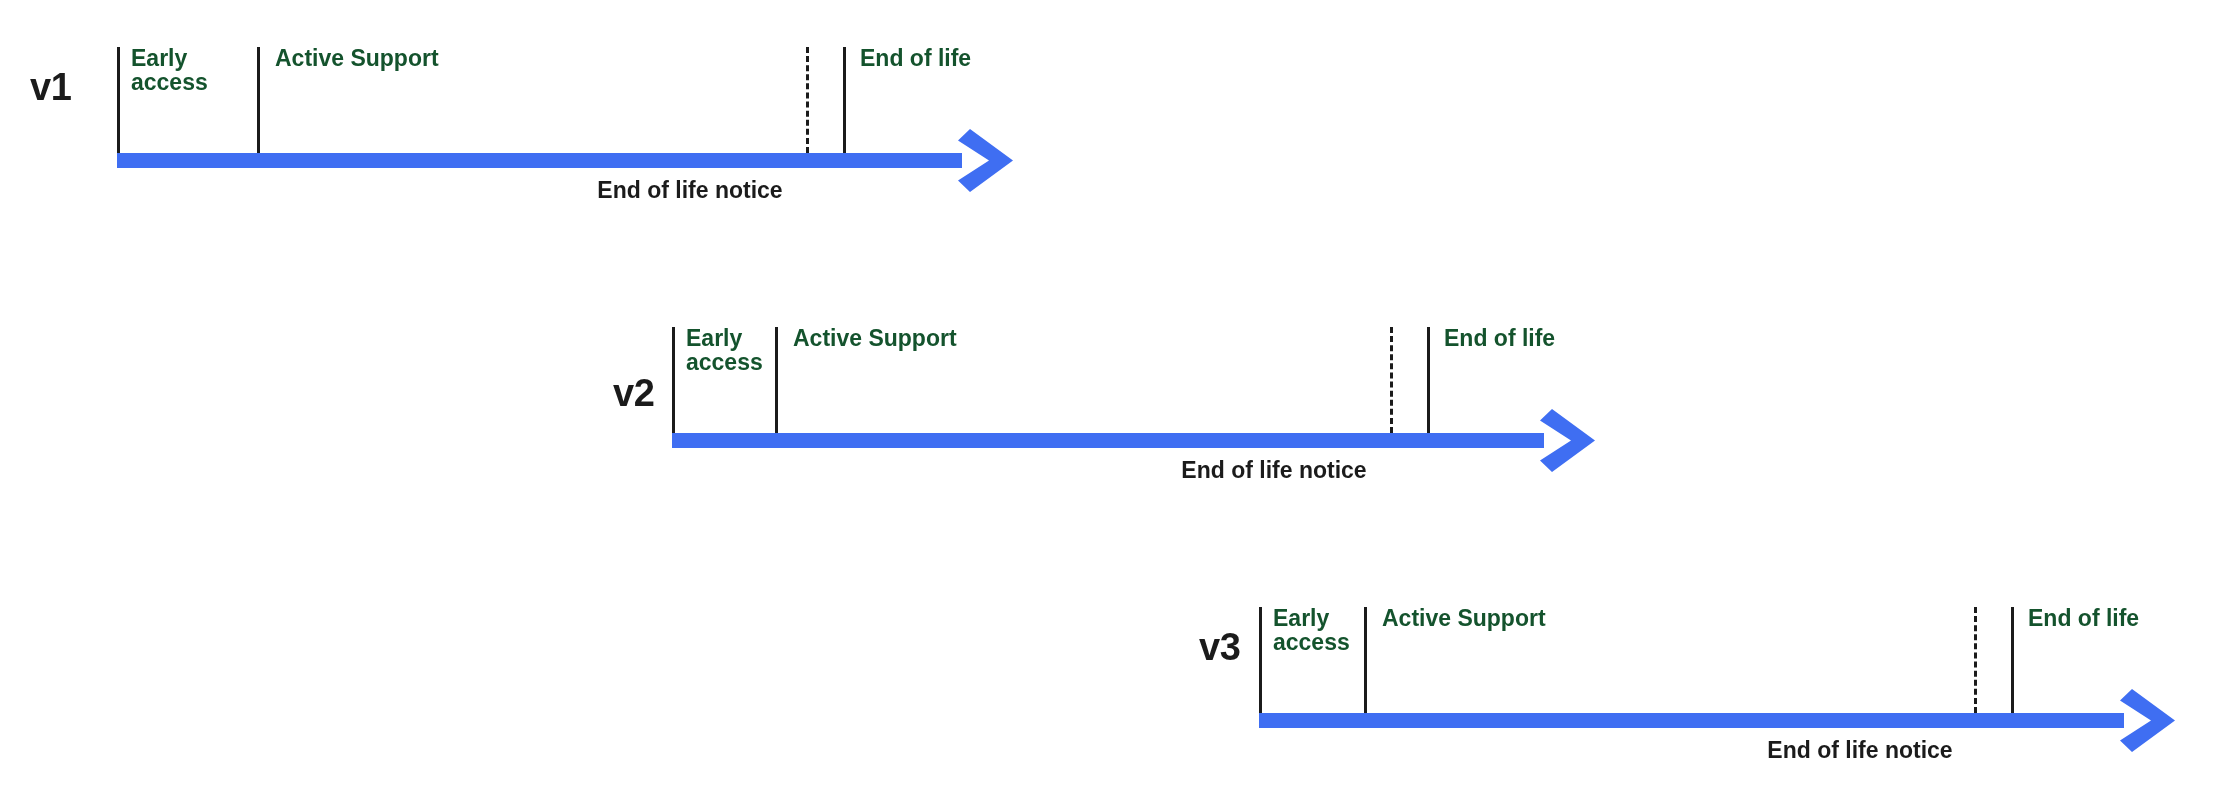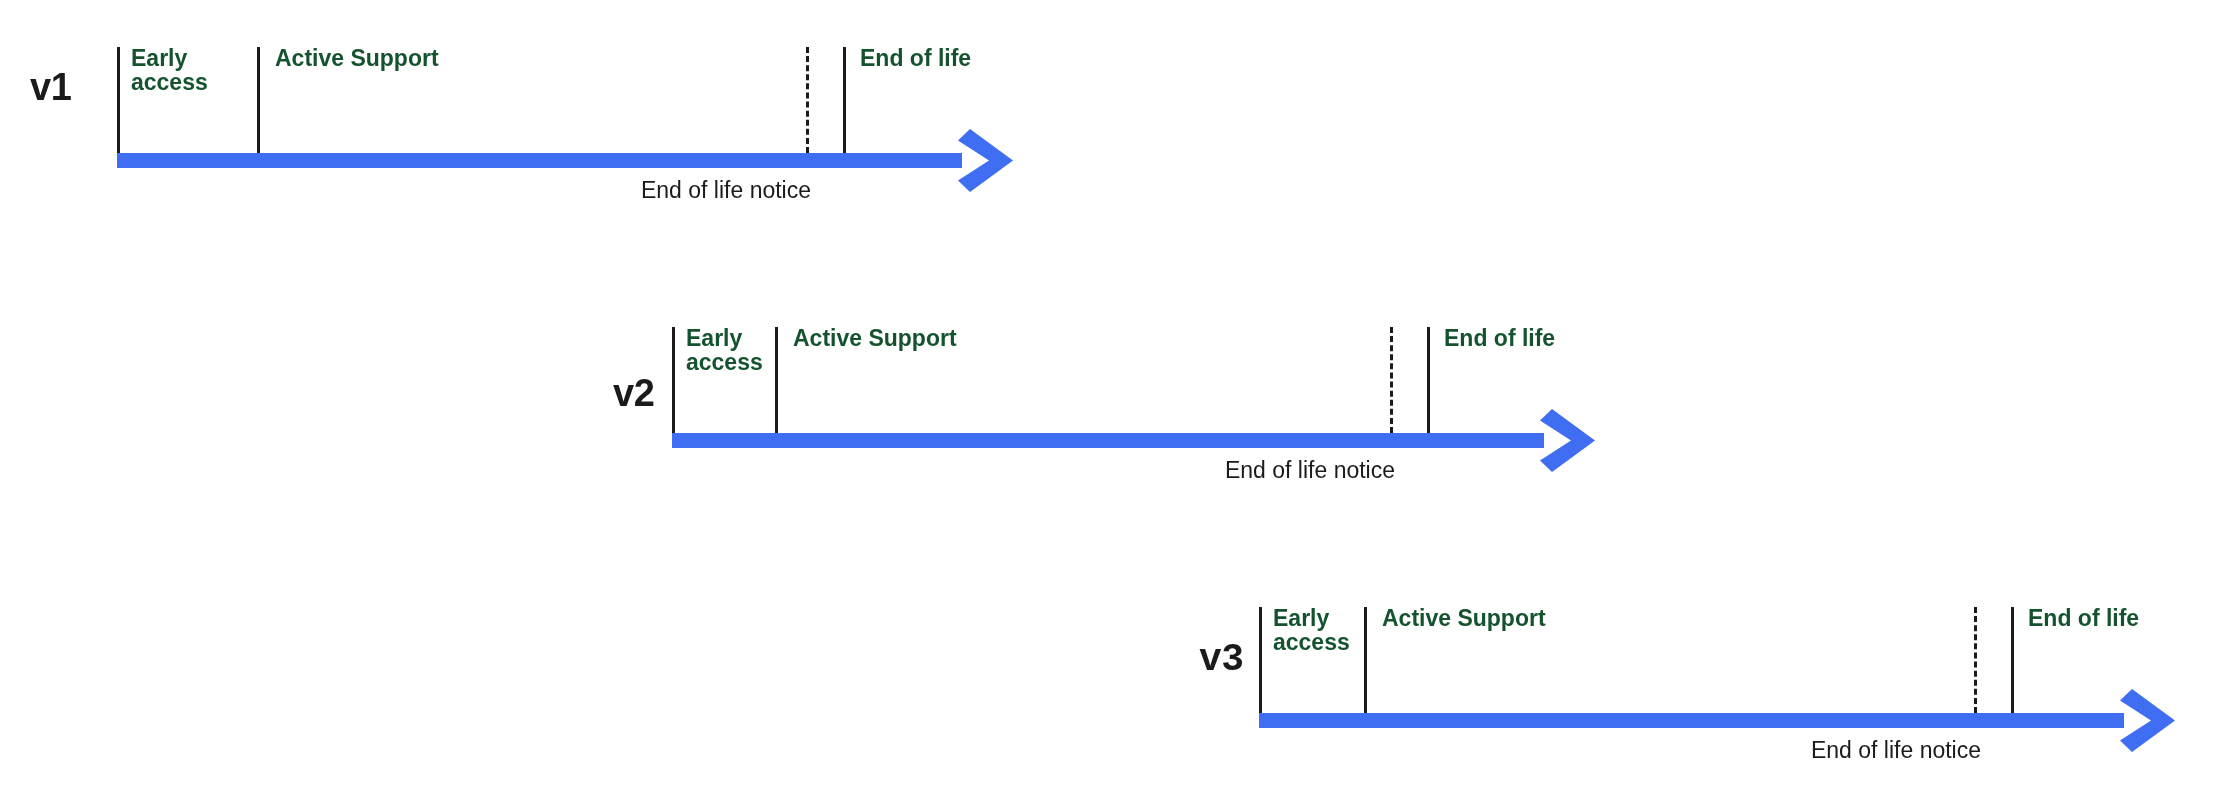--- a/index.html
+++ b/index.html
@@ -70,25 +70,24 @@
     position: absolute;
     width: 46px;
     height: 62px;
     overflow: visible;
   }
   .arrow-head svg { display: block; }
   
   .notice-label {
     position: absolute;
     font-size: 23px;
-    font-weight: 400;
+    font-weight: 700;
     color: #1b1b1b;
     white-space: nowrap;
     transform: translateX(-50%);
-    margin-left: 36px;
   }
 </style>
 </head>
 <body>
 
 <div id="canvas">
 
   <div class="timeline-row">
     <div class="version-label" style="left:30px; top:68px;">v1</div>
 
@@ -129,21 +128,21 @@
     <div class="arrow-head" style="left:1540px; top:409px;">
       <svg width="60" height="64" viewBox="0 0 60 64">
         <polygon points="12,0 55,31.5 12,63 0,51.5 31,31.5 0,11.5" fill="#3f6ef2"></polygon>
       </svg>
     </div>
 
     <div class="notice-label" style="left:1274px; top:457px;">End of life notice</div>
   </div>
 
   <div class="timeline-row">
-    <div class="version-label" style="left:1199px; top:641px;font-family:Liberation Mono, monospace;">v3</div>
+    <div class="version-label" style="left:1199px; top:628px;">v3</div>
 
     <div class="divider" style="left:1259px; top:607px; height:106px;"></div>
     <div class="divider" style="left:1364px; top:607px; height:106px;"></div>
     <div class="divider dashed" style="left:1974px; top:607px; height:106px;"></div>
     <div class="divider" style="left:2011px; top:607px; height:106px;"></div>
 
     <div class="phase-label wrap" style="left:1273px; top:606px;">Early
 access</div>
     <div class="phase-label" style="left:1382px; top:606px;">Active Support</div>
     <div class="phase-label" style="left:2028px; top:606px;">End of life</div>

